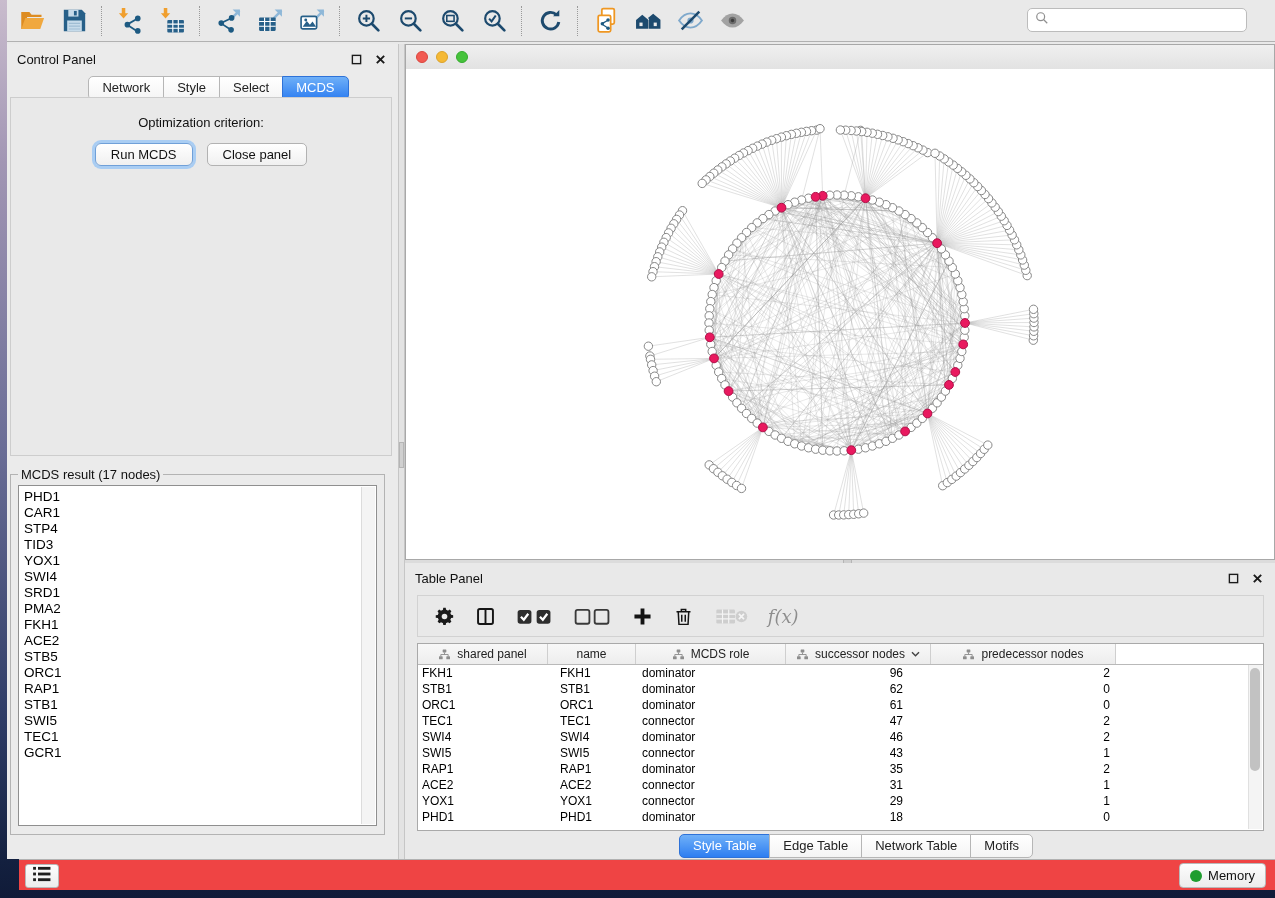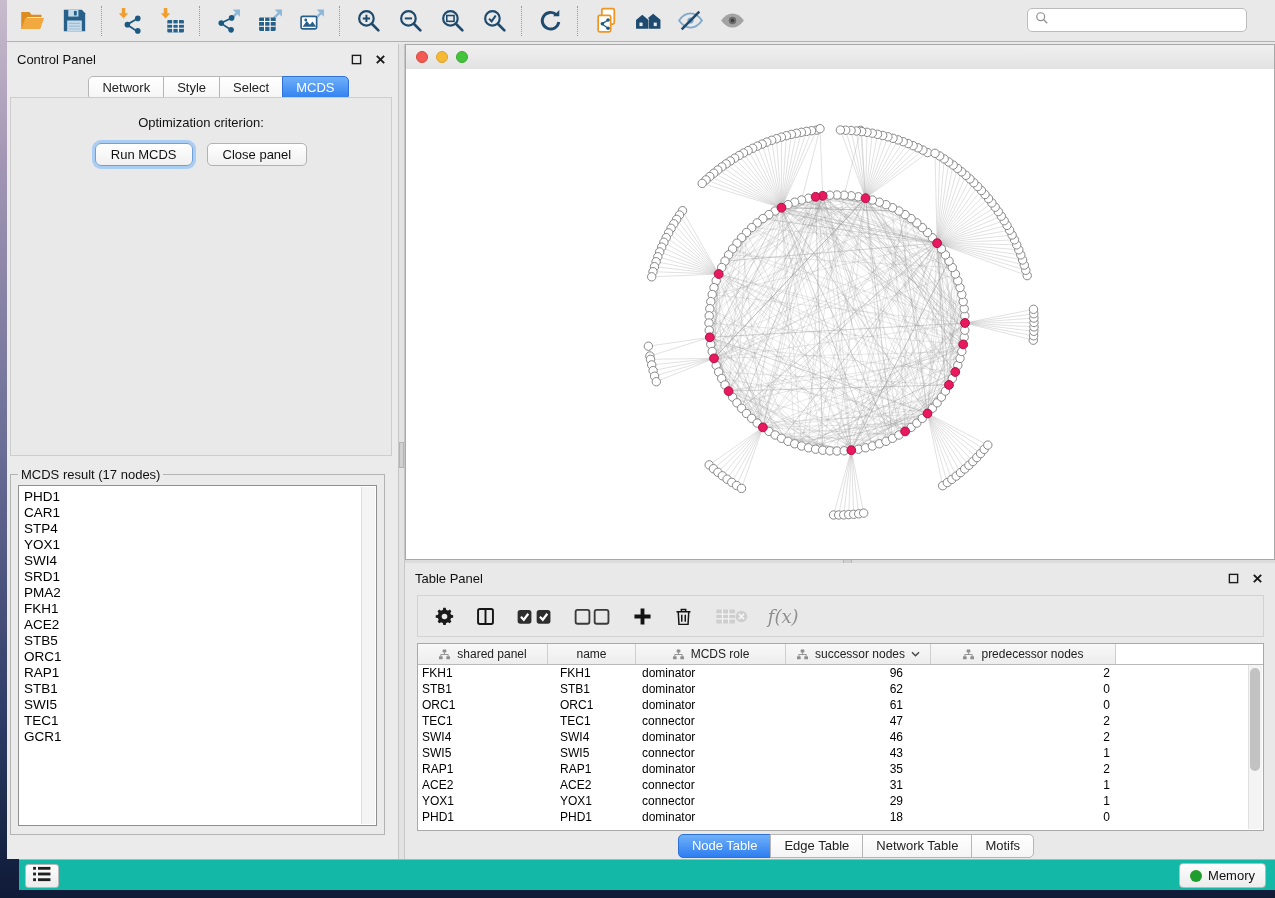--- a/index.html
+++ b/index.html
@@ -69,21 +69,21 @@
   .table-wrap{position:absolute;left:12px;right:11px;top:80px;height:188px;background:#fff;border:1px solid #a9a9a9;box-sizing:border-box;}
   .thead{display:flex;height:20px;border-bottom:1px solid #b9b9b9;}
   .th{background:linear-gradient(#f8f8f8,#ededed);border-right:1px solid #cfcfcf;display:flex;align-items:center;justify-content:center;gap:6px;font-size:12px;color:#222;box-sizing:border-box;cursor:pointer;}
   .tr{display:flex;height:16px;cursor:default;}
   .td{font-size:12px;line-height:16px;color:#000;box-sizing:border-box;overflow:hidden;white-space:nowrap;}
   .tbl-scroll{position:absolute;right:1px;top:21px;bottom:1px;width:13px;background:#f4f4f4;border-left:1px solid #e0e0e0;}
   .tbl-thumb{position:absolute;left:1px;width:10px;top:3px;height:103px;background:#c2c2c2;border-radius:6px;cursor:pointer;}
   .tp-tabs{position:absolute;left:0;right:0;top:271px;}
 
   
-  .status-bar{position:absolute;left:12px;top:859px;right:0;height:31px;background:#14b8a6;border-top:1px solid #b1b1b1;box-sizing:border-box;}
+  .status-bar{position:absolute;left:12px;top:859px;right:0;height:31px;background:#ef4444;border-top:1px solid #b1b1b1;box-sizing:border-box;}
   .menu-btn{position:absolute;left:6px;top:4px;width:32px;height:22px;background:linear-gradient(#fdfdfd,#ececec);border:1px solid #b9b9b9;border-radius:3px;display:flex;align-items:center;justify-content:center;cursor:pointer;}
   .memory-btn{position:absolute;right:9px;top:3px;height:23px;border:1px solid #b9b9b9;border-radius:4px;background:linear-gradient(#fdfdfd,#ececec);display:flex;align-items:center;gap:6px;padding:0 10px;font-size:13px;color:#111;cursor:pointer;}
   .mem-dot{width:12px;height:12px;border-radius:50%;}
 </style>
 </head>
 <body>
 
 <div class="app">
 
   <div class="toolbar">
@@ -257,20 +257,21 @@
       </div>
     </div>
 
     <fieldset class="mcds-result">
       <legend>MCDS result (17 nodes)</legend>
       <div class="result-list-box">
         <ul>
             <li>PHD1</li>
             <li>CAR1</li>
             <li>STP4</li>
+            <li>TID3</li>
             <li>YOX1</li>
             <li>SWI4</li>
             <li>SRD1</li>
             <li>PMA2</li>
             <li>FKH1</li>
             <li>ACE2</li>
             <li>STB5</li>
             <li>ORC1</li>
             <li>RAP1</li>
             <li>STB1</li>
@@ -1237,21 +1238,21 @@
             <div class="td" style="width: 150px; padding-left: 6px;">dominator</div>
             <div class="td" style="width: 145px; text-align: right; padding-right: 28px;">18</div>
             <div class="td" style="width: 185px; text-align: right; padding-right: 6px;">0</div>
           </div>
         </div>
       <div class="tbl-scroll">
           <div class="tbl-thumb"></div>
         </div>
     </div>
     <div class="seg-tabs tp-tabs">
-        <div class="seg-tab active">Node Table</div>
+        <div class="seg-tab active">Style Table</div>
         <div class="seg-tab">Edge Table</div>
         <div class="seg-tab">Network Table</div>
         <div class="seg-tab">Motifs</div>
       </div>
   </div>
 
   <div class="status-bar">
     <div class="menu-btn">
         <span><svg viewBox="0 0 22 18" width="20" height="16">
             <g fill="#1f1f1f">

